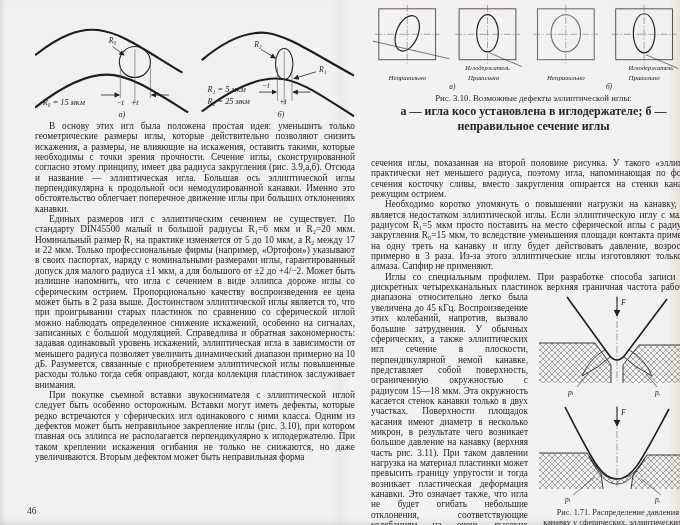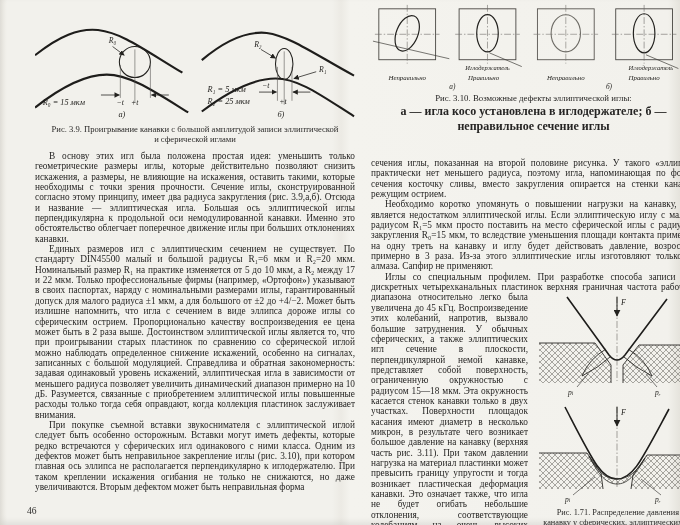--- a/index.html
+++ b/index.html
@@ -76,21 +76,20 @@
         <text x="226" y="41" font-size="8" class="it">R₂</text>
         <text x="293" y="67" font-size="8" class="it">R₁</text>
         <text x="234" y="84" font-size="8" class="it">−t</text>
         <text x="252" y="100" font-size="8" class="it">+t</text>
         <text x="178" y="88" font-size="8.5" class="it">R₁ = 5 мкм</text>
         <text x="178" y="100" font-size="8.5" class="it">R₂ = 25 мкм</text>
         <text x="250" y="114" font-size="8.5" class="it">б)</text>
       </g>
     </svg>
 
-    <div class="figcap f39">Рис. 3.9. Проигрывание канавки с большой амплитудой записи эллиптической и сферической иглами</div>
 
     <p class="body">В основу этих игл была положена простая идея: уменьшить только геометрические размеры иглы, которые действительно позволяют снизить искажения, а размеры, не влияющие на искажения, оставить такими, которые необходимы с точки зрения прочности. Сечение иглы, сконструированной согласно этому принципу, имеет два радиуса закругления (рис. 3.9,а,б). Отсюда и название — эллиптическая игла. Большая ось эллиптической иглы перпендикулярна к продольной оси немодулированной канавки. Именно это обстоятельство облегчает поперечное движение иглы при больших отклонениях канавки.</p>
     <p class="body">Единых размеров игл с эллиптическим сечением не существует. По стандарту DIN45500 малый и большой радиусы R₁=6 мкм и R₂=20 мкм. Номинальный размер R₁ на практике изменяется от 5 до 10 мкм, а R₂ между 17 и 22 мкм. Только профессиональные фирмы (например, «Ортофон») указывают в своих паспортах, наряду с номинальными размерами иглы, гарантированный допуск для малого радиуса ±1 мкм, а для большого от ±2 до +4/−2. Может быть излишне напомнить, что игла с сечением в виде эллипса дороже иглы со сферическим острием. Пропорционально качеству воспроизведения ее цена может быть в 2 раза выше. Достоинством эллиптической иглы является то, что при проигрывании старых пластинок по сравнению со сферической иглой можно наблюдать определенное снижение искажений, особенно на сигналах, записанных с большой модуляцией. Справедлива и обратная закономерность: задавая одинаковый уровень искажений, эллиптическая игла в зависимости от меньшего радиуса позволяет увеличить динамический диапазон примерно на 10 дБ. Разумеется, связанные с приобретением эллиптической иглы повышенные расходы только тогда себя оправдают, когда коллекция пластинок заслуживает внимания.</p>
     <p class="body">При покупке съемной вставки звукоснимателя с эллиптической иглой следует быть особенно осторожным. Вставки могут иметь дефекты, которые редко встречаются у сферических игл одинакового с ними класса. Одним из дефектов может быть неправильное закрепление иглы (рис. 3.10), при котором главная ось эллипса не располагается перпендикулярно к иглодержателю. При таком креплении искажения огибания не только не снижаются, но даже увеличиваются. Вторым дефектом может быть неправильная форма</p>
 
     <div class="pagenum pn-left">46</div>
   </div>
 
   <div class="page page-right">
 

